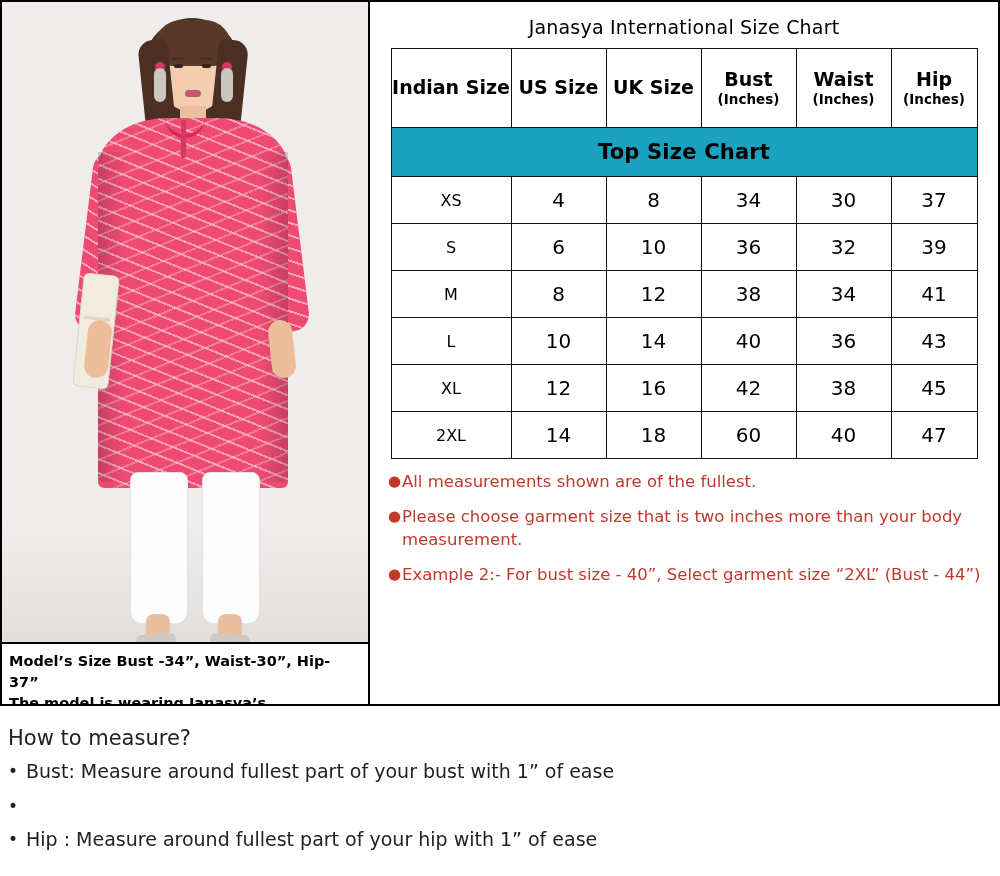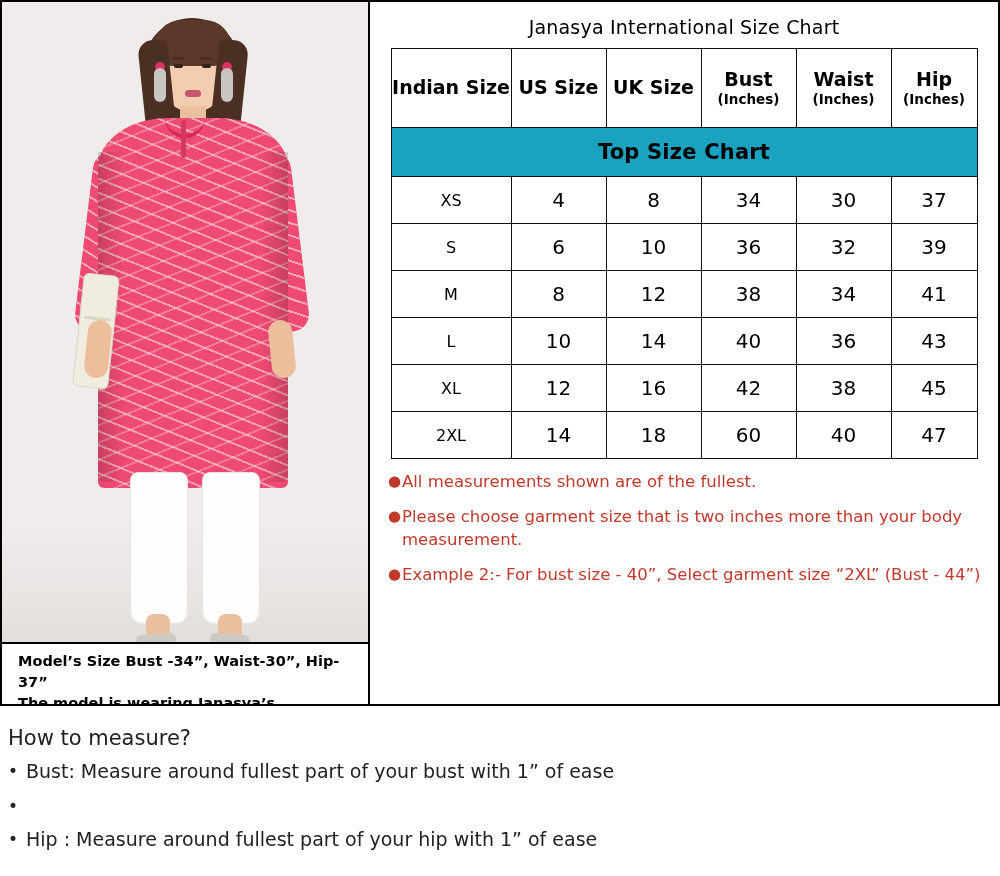--- a/index.html
+++ b/index.html
@@ -266,21 +266,21 @@
   .sandal-l { left: 134px; transform: rotate(-4deg); }
   .sandal-r { left: 208px; transform: rotate(4deg); }
 
   .photo-caption {
     position: absolute;
     left: 0; right: 0; bottom: 0;
     height: 62px;
     border-top: 2px solid #000;
     background: #fff;
     box-sizing: border-box;
-    padding: 7px 8px 0 16px;
+    padding: 7px 8px 0 7px;
     font-weight: bold;
     font-size: 14.5px;
     line-height: 1.45;
   }
 
   
   .chart-panel {
     position: relative;
     width: 630px;
     height: 706px;

